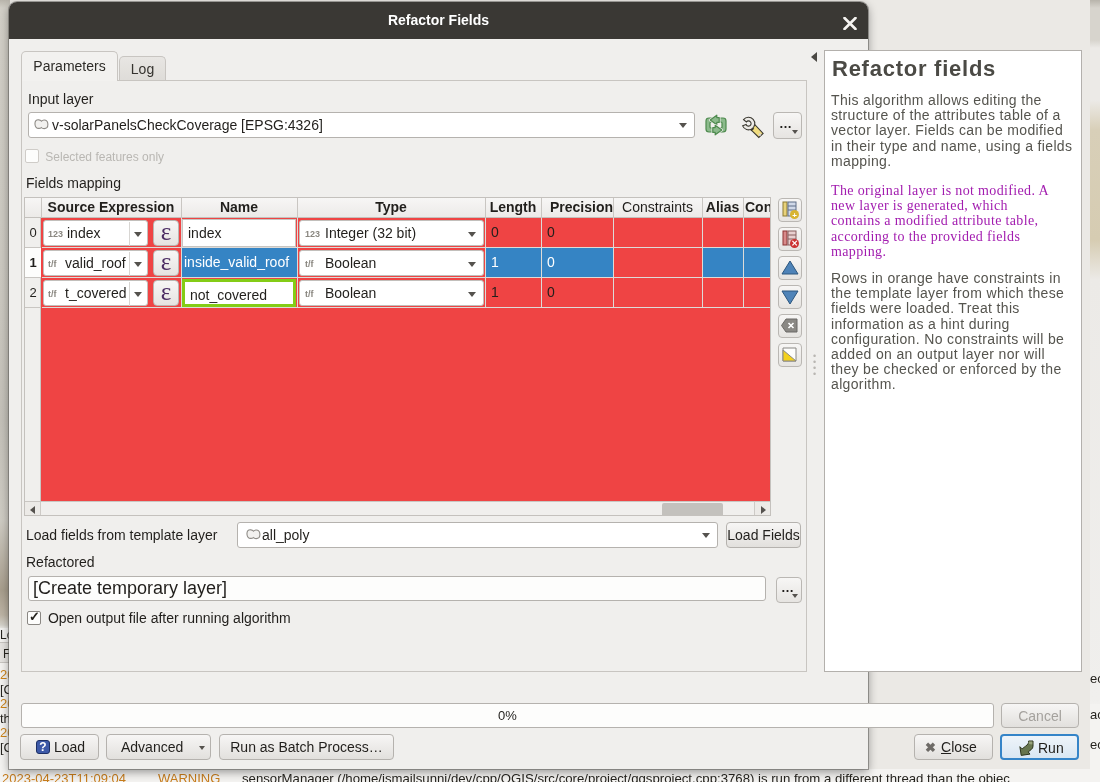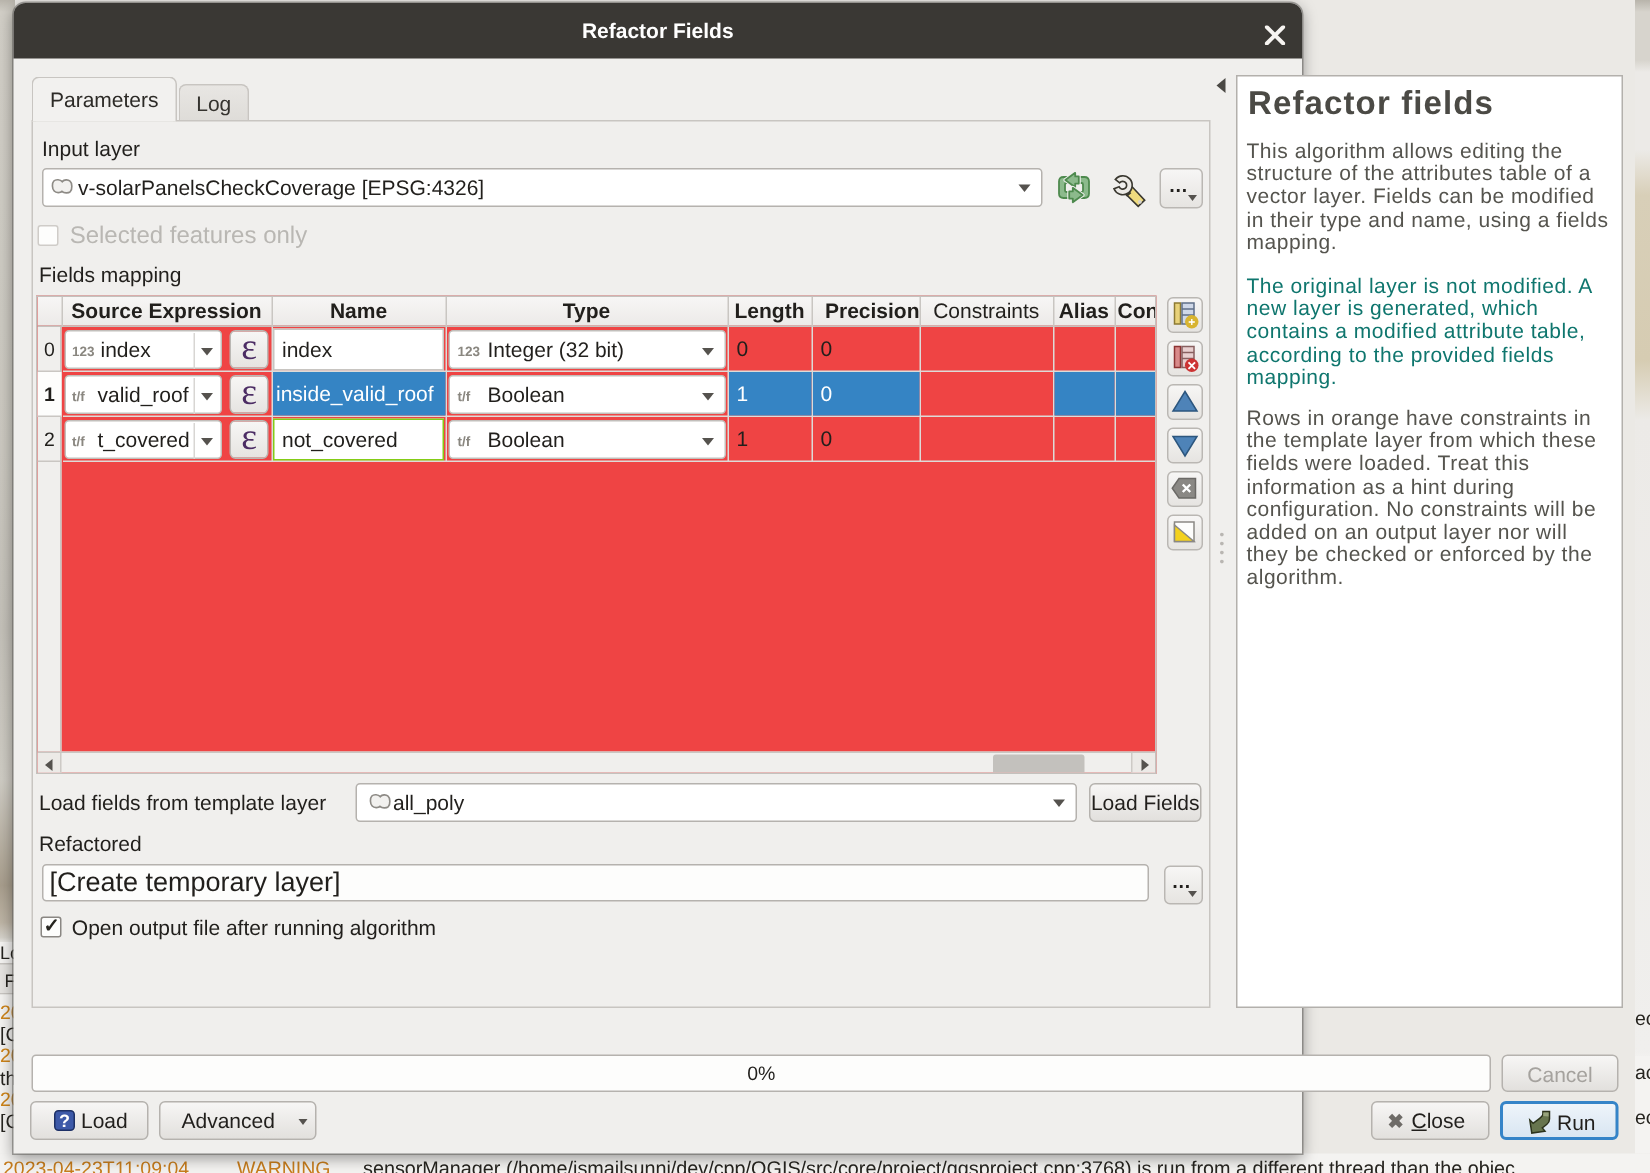--- a/index.html
+++ b/index.html
@@ -88,21 +88,21 @@
     <polygon points="13.0,12.2 16.2,15.8 13.4,18.2 10.4,14.6" fill="#3a3830"></polygon>
     <circle cx="21.9" cy="21.6" r="1.3" fill="#d8d5ce"></circle>
     <path d="M5.04 7.35 A6.3 6.3 0 1 1 5.04 13.65 L8.25 11.8 A2.6 2.6 0 1 0 8.25 9.2 Z" fill="#eceae6" stroke="#3a3830" stroke-width="1.1" transform="rotate(8 10.5 10.5)"></path>
   </svg>
 
   <div class="sbtn abs" style="left:764px; top:110px; width:29px; height:27px;">
     <span class="abs" style="left:5px; top:3px; font-size:13px; font-weight:bold; color:#211f1c; letter-spacing:1px;">…</span>
     <div class="arrow-dn abs" style="left:18px; top:17px; border-left-width:3px; border-right-width:3px; border-top-width:4px;"></div>
   </div>
 
-  <div class="abs" style="left:16px; top:147px; font-size:16px; color:#b9b7b3;">
+  <div class="abs" style="left:16px; top:147px; font-size:12px; color:#b9b7b3;">
     <span style="display:inline-block; width:14px; height:14px; border:1px solid #cfccc8; background:#fdfdfc; vertical-align:-2px; border-radius:2px;"></span>
     <span style="margin-left:3px;">Selected features only</span>
   </div>
   <label class="lbl abs" style="left:17px; top:173px;">Fields mapping</label>
 
   <div class="abs" id="tablewrap" style="left:15px; top:195px; width:747px; height:319px; border:1px solid #c4c1bd; background:#ef4444; overflow:hidden;">
 
     <div class="abs" style="left:0; top:0; width:745px; height:20px; background:linear-gradient(#f7f6f5,#eceae8); border-bottom:1px solid #c4c1bd;"></div>
 
     <div class="abs hdr" style="left:16px; top:1px; width:140px; text-align:center; font-size:14px; font-weight:bold; color:#211f1c;">Source Expression</div>
@@ -182,21 +182,21 @@
     <span class="ctext abs" style="left:466px; top:56px; color:#fff;">1</span>
     <span class="ctext abs" style="left:522px; top:56px; color:#fff;">0</span>
 
     <div class="cellcombo" style="left:18px; top:82px; width:105px; height:26px;">
       <span class="ficon abs" style="left:4px; top:8px;">t/f</span>
       <span class="ctext abs" style="left:21px; top:4px;">t_covered</span>
       <div class="abs" style="left:85px; top:1px; width:1px; height:24px; background:#d8d6d3;"></div>
       <div class="arrow-dn abs" style="left:90px; top:11px;"></div>
     </div>
     <div class="sbtn abs" style="left:128px; top:82px; width:26px; height:26px; text-align:center;"><span style="font-size:25px; color:#4c2d64; line-height:22px; font-family:'Liberation Serif',serif;">ε</span></div>
-    <div class="abs" style="left:157px; top:81px; width:114px; height:28px; background:#fff; border:1px solid #84cc16;">
+    <div class="abs" style="left:157px; top:81px; width:114px; height:28px; background:#fff; border:3px solid #84cc16;">
         <span class="ctext abs" style="left:5px; top:5px;">not_covered</span>
       </div>
     <div class="cellcombo" style="left:274px; top:82px; width:185px; height:26px;">
       <span class="ficon abs" style="left:5px; top:8px;">t/f</span>
       <span class="ctext abs" style="left:25px; top:4px;">Boolean</span>
       <div class="arrow-dn abs" style="left:168px; top:11px;"></div>
     </div>
     <span class="ctext abs" style="left:466px; top:86px;">1</span>
     <span class="ctext abs" style="left:522px; top:86px;">0</span>
 
@@ -272,35 +272,36 @@
   </div>
 
   <div class="abs" style="left:18px; top:608px; font-size:14px; color:#211f1c;">
     <span style="display:inline-block; width:14px; height:14px; border:1px solid #8a8783; background:#fdfdfc; vertical-align:-2px; border-radius:2px; position:relative;"><span style="position:absolute; left:1px; top:-3px; color:#26241f; font-size:13px; font-weight:bold;">✓</span></span>
     <span style="margin-left:3px;">Open output file after running algorithm</span>
   </div>
 
   <div class="abs" id="help" style="left:815px; top:48px; width:258px; height:622px; background:#ffffff; border:1px solid #b3b0ac; overflow:hidden;">
     <div class="abs" style="left:7px; top:5px; font-size:22px; font-weight:bold; letter-spacing:0.75px; color:#4b4a45;">Refactor fields</div>
     <div class="abs hp" style="left:6px; top:42px; font-size:14px; letter-spacing:0.35px; line-height:15.2px; color:#55544e; white-space:nowrap;">This algorithm allows editing the<br>structure of the attributes table of a<br>vector layer. Fields can be modified<br>in their type and name, using a fields<br>mapping.</div>
-    <div class="abs hp" style="left:6px; top:132px; font-size:14px; letter-spacing:0.35px; line-height:15.2px; color:#0f766e; white-space:nowrap;">The original layer is not modified. A<br>new layer is generated, which<br>contains a modified attribute table,<br>according to the provided fields<br>mapping.</div>
+    <div class="abs hp" style="left:6px; top:132px; font-size:14px; letter-spacing:0.35px; line-height:15.2px; color:#a21caf; white-space:nowrap;font-family:Liberation Serif, serif;">The original layer is not modified. A<br>new layer is generated, which<br>contains a modified attribute table,<br>according to the provided fields<br>mapping.</div>
     <div class="abs hp" style="left:6px; top:220px; font-size:14px; letter-spacing:0.35px; line-height:15.2px; color:#55544e; white-space:nowrap;">Rows in orange have constraints in<br>the template layer from which these<br>fields were loaded. Treat this<br>information as a hint during<br>configuration. No constraints will be<br>added on an output layer nor will<br>they be checked or enforced by the<br>algorithm.</div>
   </div>
 
   <div class="abs" style="left:12px; top:701px; width:973px; height:25px; background:#fdfdfc; border:1px solid #b5b2ae; border-radius:3px; text-align:center; font-size:13px; color:#211f1c; line-height:23px;">0%</div>
   <div class="btn abs" style="left:992px; top:701px; width:78px; height:25px; text-align:center; line-height:24px; color:#a5a29e;">Cancel</div>
 
   <div class="btn abs" style="left:11px; top:732px; width:79px; height:26px; line-height:25px;">
     <span class="abs" style="left:15px; top:5px; width:14px; height:14px; background:#3d59a8; border:1px solid #1d3066; border-radius:3px; color:#fff; font-size:12px; font-weight:bold; text-align:center; line-height:13px;">?</span>
     <span class="abs" style="left:33px;">Load</span>
   </div>
   <div class="btn abs" style="left:97px; top:732px; width:105px; height:26px; line-height:25px;">
     <span class="abs" style="left:14px;">Advanced</span>
     <div class="arrow-dn abs" style="left:92px; top:11px; border-left-width:3.5px; border-right-width:3.5px; border-top-width:4.5px;"></div>
   </div>
+  <div class="btn abs" style="left:210px; top:732px; width:175px; height:26px; text-align:center; line-height:25px;">Run as Batch Process…</div>
   <div class="btn abs" style="left:905px; top:732px; width:79px; height:26px; line-height:25px;">
     <span class="abs" style="left:10px; top:0px; color:#6e6b67; font-weight:bold; font-size:13px;">✖</span>
     <span class="abs" style="left:26px;"><span style="text-decoration:underline;">C</span>lose</span>
   </div>
   <div class="btn abs" style="left:991px; top:732px; width:79px; height:26px; line-height:25px; background:linear-gradient(#eef4fa,#d9e6f2); border:2px solid #3584c8;padding-left:40px;">
     <svg class="abs" style="left:16px; top:4px;" width="17" height="18" viewBox="0 0 17 18">
       <path d="M10.6 1 L15 1 L15 6 Q15 8.2 13.3 9.5 L10.2 11.9 L12 14.1 L3.2 15.4 L1.9 6.7 L4.1 8.9 L7.6 6.2 Q10.6 4 10.6 2.6 Z" fill="#67754e" stroke="#2c331c" stroke-width="1"></path>
       <path d="M10.8 1.6 L14.4 1.6 L14.4 4.4 L10.8 4" fill="#97a37c" stroke="none"></path>
     </svg>
     <span class="abs" style="left:36px;">Run</span>

